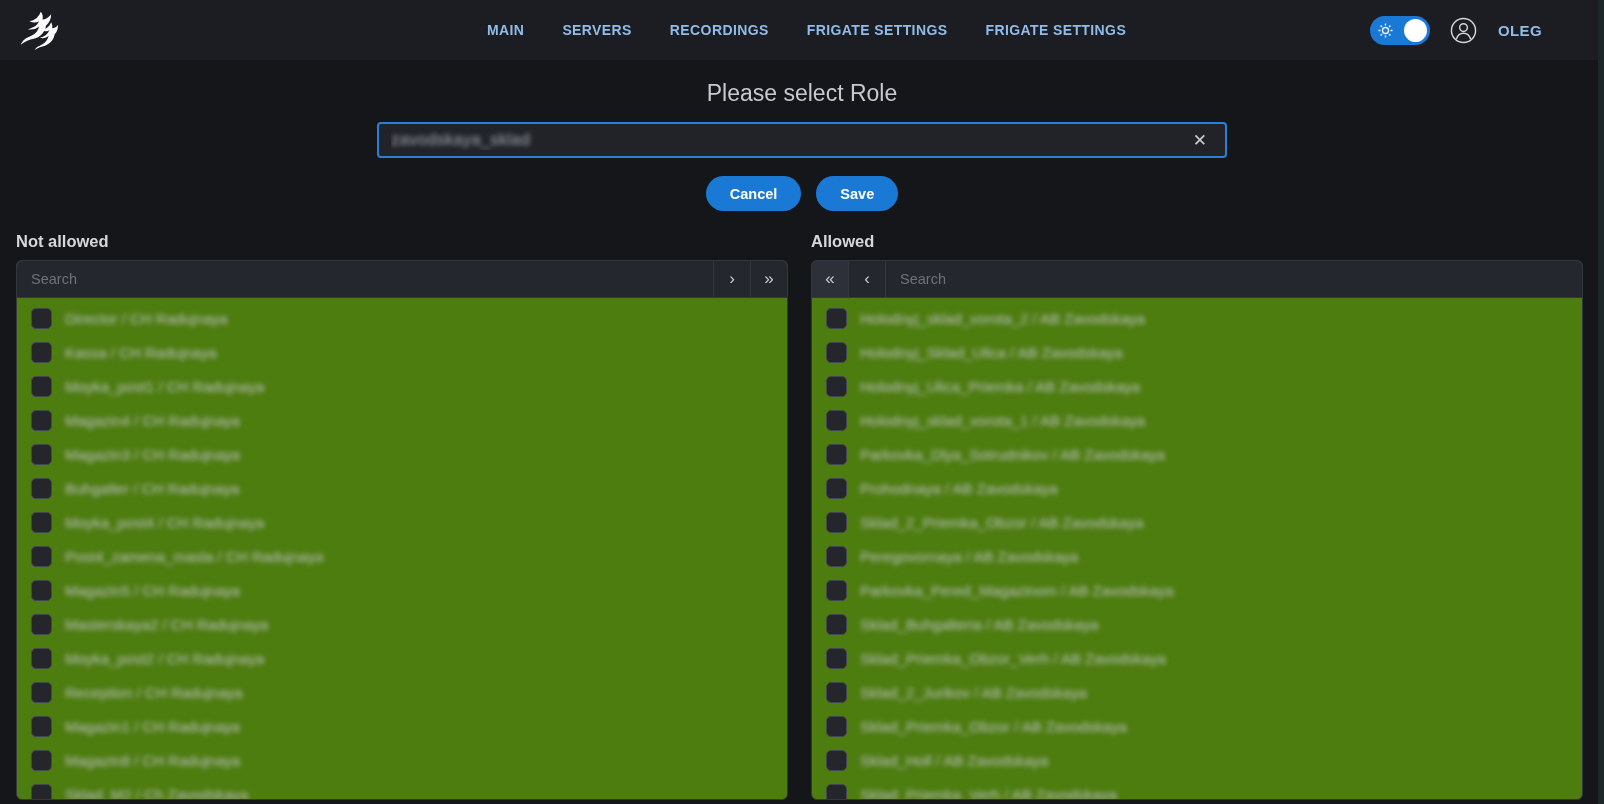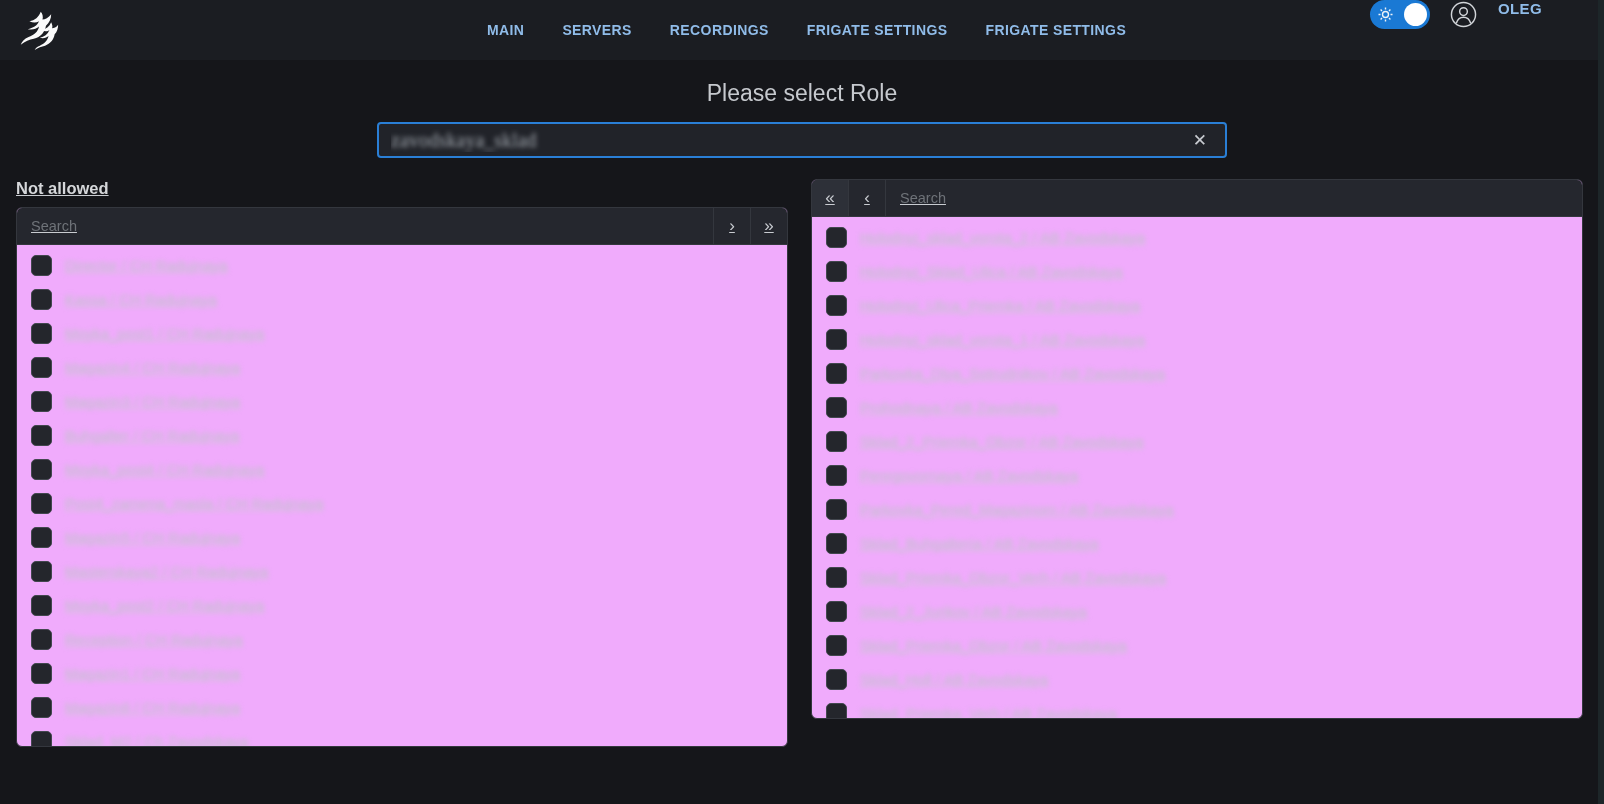--- a/index.html
+++ b/index.html
@@ -21,21 +21,21 @@
   .nav-links {
     position:absolute; left:487px; top:0; height:60px;
     display:flex; align-items:center; gap:38px;
   }
   .nav-link {
     color:#90bce9; font-size:14px; font-weight:700;
     letter-spacing:.4px; cursor:pointer; white-space:nowrap;
   }
   .nav-right {
     position:absolute; right:62px; top:0; height:60px;
-    display:flex; align-items:flex-start; gap:20px;
+    display:flex; align-items:center; gap:20px;
   }
   .toggle {
     width:60px; height:29px; border-radius:15px;
     background:#1a79d4; position:relative; cursor:pointer;
     display:flex; align-items:center;
   }
   .toggle .sun { position:absolute; left:8px; top:7px; }
   .toggle .knob {
     position:absolute; right:3px; top:3px;
     width:23px; height:23px; border-radius:50%; background:#fff;
@@ -50,42 +50,42 @@
     font-size:23px; color:#c6c9ce; font-weight:400;
   }
   .role-row { display:flex; justify-content:center; margin-top:15px; }
   .role-field {
     width:850px; height:36px;
     background:#212329; border:2px solid #2a7fd6; border-radius:4px;
     display:flex; align-items:center; padding:0 12px;
   }
   .role-field input {
     flex:1; background:transparent; border:none; outline:none;
-    font-size:20px; font-family:Liberation Serif, serif;
+    font-size:17px; font-family:Liberation Sans, sans-serif;
     color:transparent; text-shadow:0 0 5px rgba(178,184,192,.95);
   }
   .clear-x {
     background:none; border:none; color:#c7cacf; font-size:17px;
     cursor:pointer; padding:2px 6px; line-height:1;
   }
   .btn-row { display:flex; justify-content:center; gap:15px; margin-top:18px; }
   .pill-btn {
     background:#1a79d4; color:#fff; border:none; cursor:pointer;
     height:35px; padding:0 24px; border-radius:18px;
     font-size:14.5px; font-weight:700; font-family:"Liberation Sans", sans-serif;
   }
 
   
   .panels {
-    display:flex; gap:23px; padding:0 21px 0 16px; margin-top:21px;text-decoration:underline;
+    display:flex; gap:23px; padding:0 21px 0 16px; margin-top:21px;
   }
   .col { flex:1; min-width:0; }
   .col-title { font-size:16.5px; font-weight:700; color:#d5d7da; margin-bottom:9px; }
   .panel {
-    height:540px; background:#f0abfc;
+    height:540px; background:#4d7c0f;
     border:1px solid #34373e; border-radius:6px;
     overflow:hidden; display:flex; flex-direction:column;
   }
   .panel-header {
     height:37px; flex:none; background:#25272e;
     border-bottom:1px solid #34373e; display:flex; align-items:stretch;
   }
   .panel-header input {
     flex:1; min-width:0; background:transparent; border:none; outline:none;
     padding:0 14px; font-size:14.5px; color:#c3c6cb;
@@ -170,20 +170,24 @@
 <main class="content">
   <h1 class="page-title">Please select Role</h1>
 
   <div class="role-row">
     <div class="role-field">
       <input type="text" value="zavodskaya_sklad" style="">
       <button class="clear-x">✕</button>
     </div>
   </div>
 
+  <div class="btn-row">
+    <button class="pill-btn">Cancel</button>
+    <button class="pill-btn">Save</button>
+  </div>
 
   <div class="panels">
 
     <section class="col">
       <div class="col-title">Not allowed</div>
       <div class="panel">
         <div class="panel-header">
           <input type="text" placeholder="Search" style="">
           <button class="hbtn div-l">›</button>
           <button class="hbtn div-l">»</button>
@@ -262,20 +266,21 @@
 
             <div class="list-row">
               <input type="checkbox" class="cbx" style="">
               <span class="row-label">Sklad_M2 / Ch Zavodskaya</span>
             </div>
           </div>
       </div>
     </section>
 
     <section class="col">
+      <div class="col-title">Allowed</div>
       <div class="panel">
         <div class="panel-header">
           <button class="hbtn lit div-r">«</button>
           <button class="hbtn div-r">‹</button>
           <input type="text" placeholder="Search" style="">
         </div>
         <div class="list">
 
             <div class="list-row">
               <input type="checkbox" class="cbx" style="">

